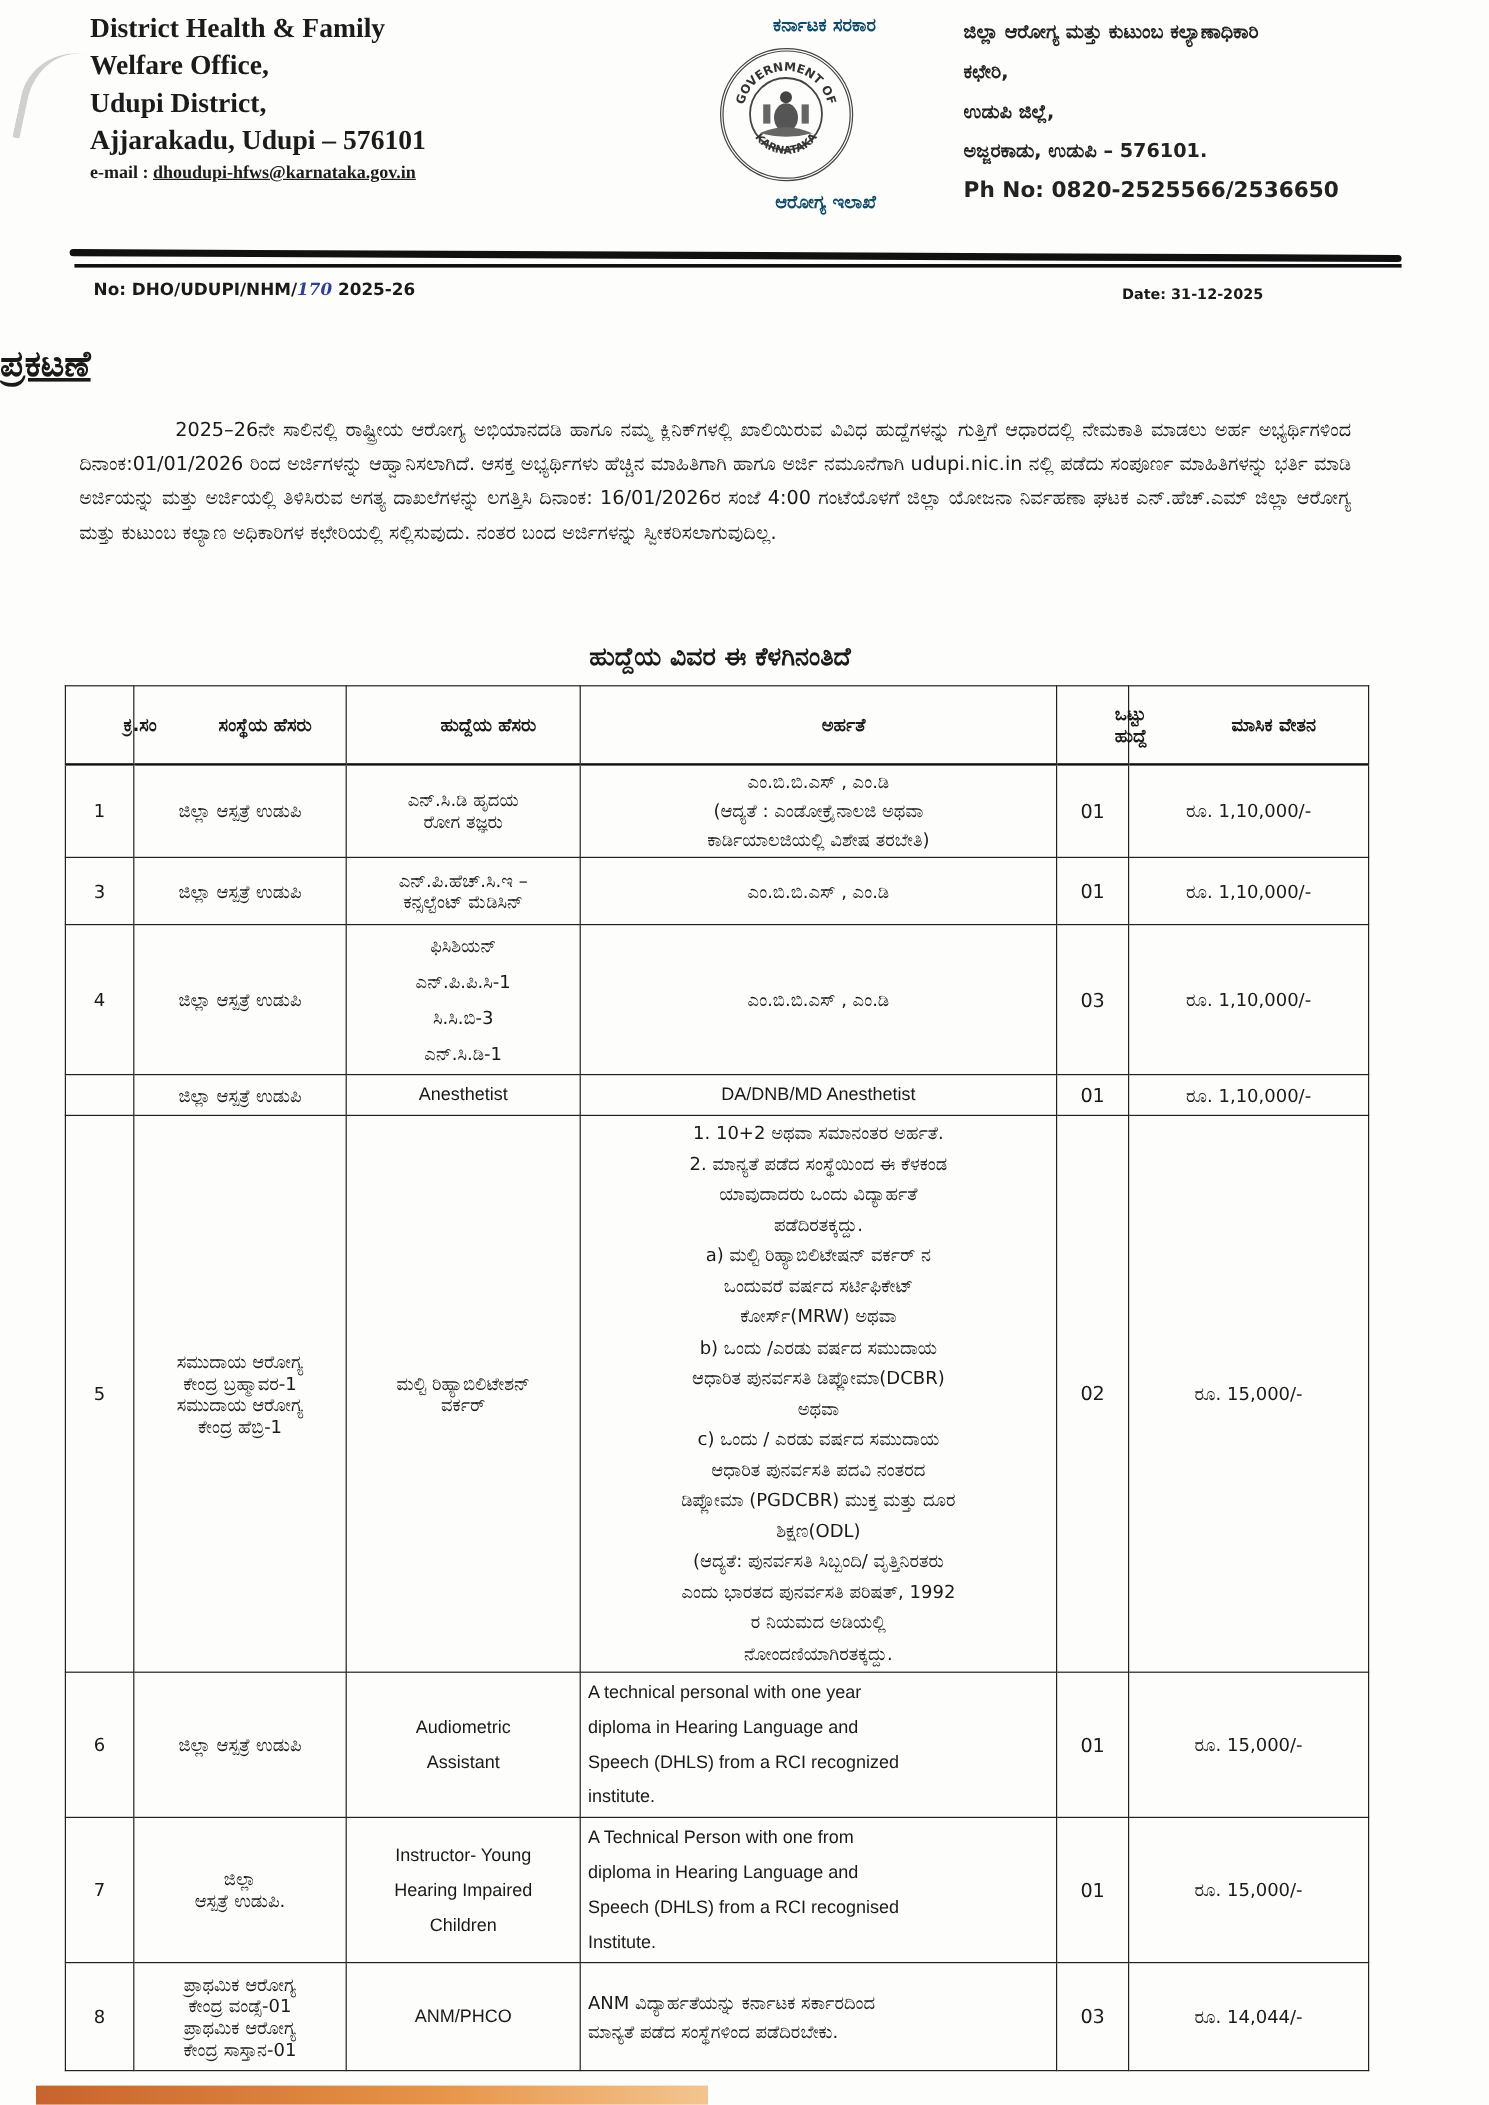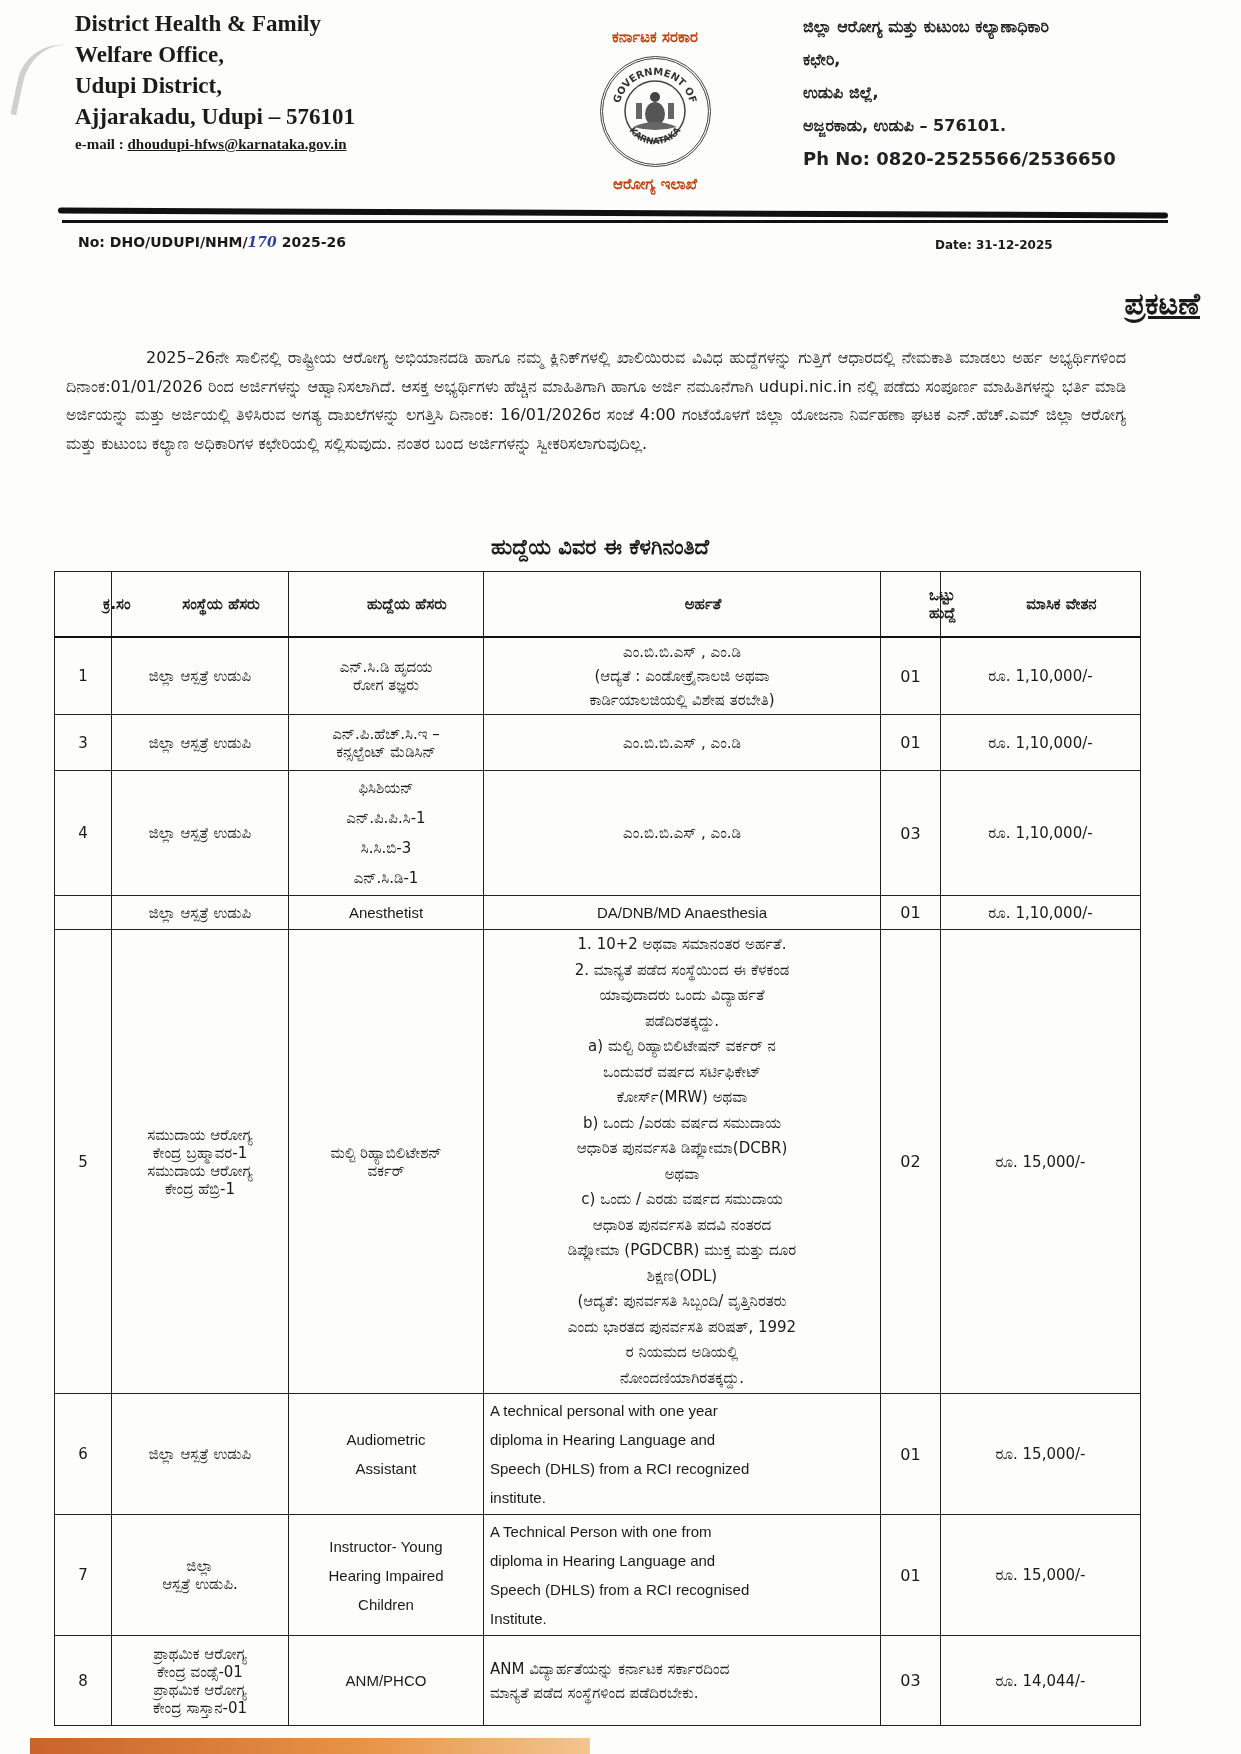--- a/index.html
+++ b/index.html
@@ -7,31 +7,31 @@
     width:1241px; height:1754px; position:relative; overflow:hidden;
     background:#fdfdfc; color:#1a1a1a;
     font-family:"DejaVu Sans", sans-serif;
   }
   .abs { position:absolute; }
   
   .lh-left { left:75px; top:8px; font-family:"Liberation Serif", serif; font-weight:bold; font-size:23px; line-height:31px; color:#1b1b1b; }
   .lh-left .email { font-size:15px; line-height:24px; }
   .lh-left .email a { color:#1b1b1b; text-decoration:underline; }
   .curl { left:18px; top:40px; width:40px; height:80px; border-left:6px solid #bdbdbd; border-radius:60px 0 0 0; transform:rotate(12deg); opacity:.7; }
-  .emblem-wrap { left:580px; top:12px; width:150px; text-align:center; font-size:15px; font-weight:bold; color:#c2410c;margin-top:16px; }
+  .emblem-wrap { left:580px; top:12px; width:150px; text-align:right; font-size:15px; font-weight:bold; color:#0c4a6e; }
   .emblem { width:105px; height:105px; margin:10px auto 8px; border:3px double #444; border-radius:50%; position:relative; }
   .emblem svg { position:absolute; left:0; top:0; }
   .lh-right { left:803px; top:10px; font-size:16px; line-height:33px; font-weight:bold; color:#222; }
   .lh-right .phone { font-size:18px; }
   .rule1 { left:58px; top:210px; width:1110px; height:6px; background:#111; border-radius:3px; transform:rotate(0.25deg); }
   .rule2 { left:62px; top:220px; width:1106px; height:3px; background:#111; }
   .refno { left:78px; top:234px; font-size:14px; font-weight:bold; }
   .refno .hand { color:#2b3f9e; font-family:"DejaVu Serif", serif; font-style:italic; }
   .date { left:935px; top:238px; font-size:12px; font-weight:bold; }
-  .title { left:0; width:1200px; top:286px; text-align:right; font-size:30px; font-weight:bold; text-decoration:underline; }
+  .title { left:0; width:1200px; top:286px; text-align:left; font-size:30px; font-weight:bold; text-decoration:underline; }
   .para { left:66px; top:344px; width:1060px; font-size:16px; line-height:28.5px; text-align:justify; text-indent:80px; }
   .subtitle { left:0; width:1200px; top:535px; text-align:center; font-size:21px; font-weight:bold; }
   
   table.posts { position:absolute; left:54px; top:571px; width:1086px; border-collapse:collapse; table-layout:fixed; }
   table.posts td, table.posts th { border:1.6px solid #222; text-align:center; vertical-align:middle; padding:2px 6px; font-size:15px; }
   table.posts th { font-weight:bold; height:60px; font-size:15px; }
   table.posts th.hl { border-bottom:2.5px solid #111;padding-left:48px; }
   .sn { font-size:19px; }
   .qual-en { font-family:"Liberation Sans", sans-serif; font-size:19px; text-align:left !important; line-height:29px; }
   .post-en { font-family:"Liberation Sans", sans-serif; font-size:19px; line-height:29px; }
@@ -164,21 +164,21 @@
         <td class="sn" style="font-size: 16px;">03</td>
         <td class="salary">ರೂ. 1,10,000/-</td>
       </tr>
       <tr style="height: 32px;">
         <td class="sn"></td>
         <td>ಜಿಲ್ಲಾ ಆಸ್ಪತ್ರೆ ಉಡುಪಿ</td>
         <td class="post-en">
           <div>Anesthetist</div>
         </td>
         <td class="post-en">
-          <div>DA/DNB/MD Anaesthesia</div>
+          <div>DA/DNB/MD Anesthetist</div>
         </td>
         <td class="sn" style="font-size: 16px;">01</td>
         <td class="salary">ರೂ. 1,10,000/-</td>
       </tr>
       <tr style="height: 412px;">
         <td class="sn">5</td>
         <td>
           <div>ಸಮುದಾಯ ಆರೋಗ್ಯ</div>
           <div>ಕೇಂದ್ರ ಬ್ರಹ್ಮಾವರ-1</div>
           <div>ಸಮುದಾಯ ಆರೋಗ್ಯ</div>

